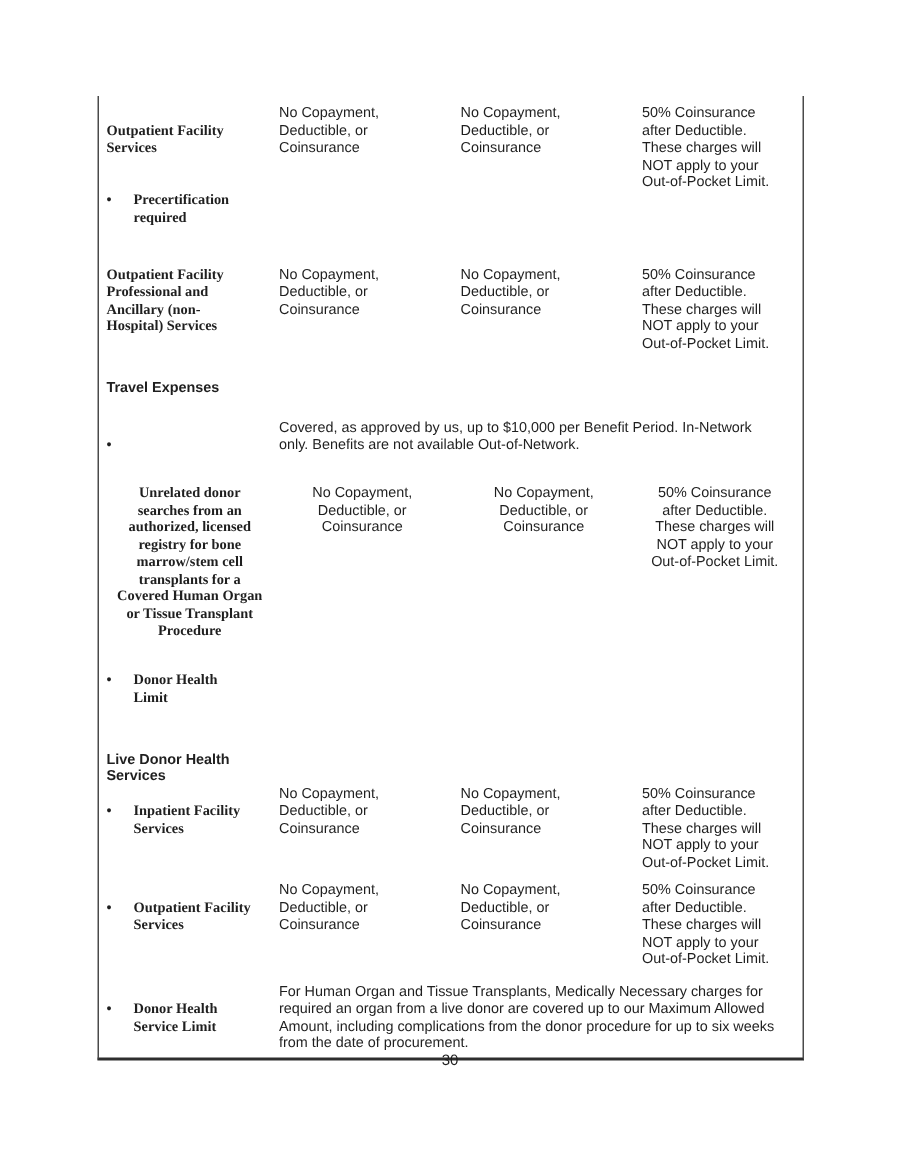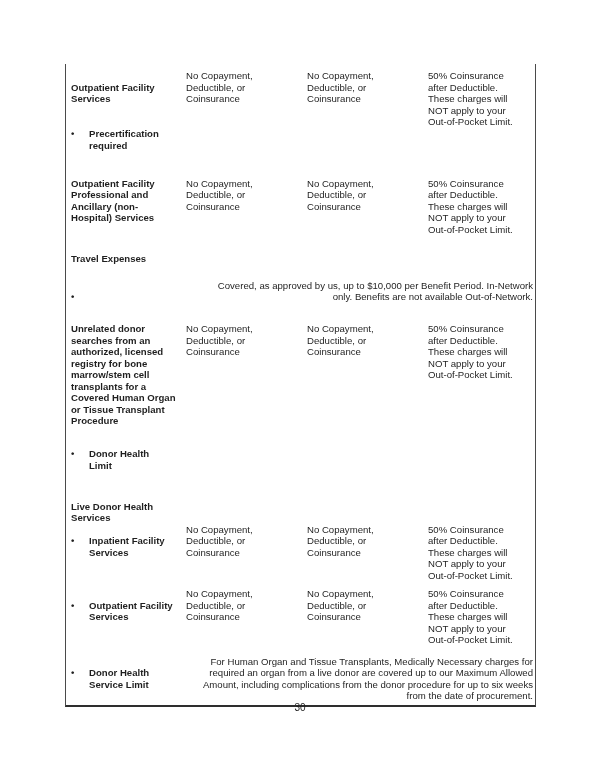--- a/index.html
+++ b/index.html
@@ -34,29 +34,29 @@
     grid-template-columns: 120px 121px 121px 1fr;
   }
   .row.span2 {
     grid-template-columns: 120px 1fr;
   }
   .c1 {
     padding-left: 5px;
     padding-right: 4px;
     font-weight: bold;
     white-space: pre-line;
+    font-family: Liberation Serif, serif;
   }
   .cell {
     white-space: pre-line;
     padding-right: 10px;
   }
   .desc {
     white-space: pre-line;
     padding-right: 2px;
-    text-align: right;
   }
   .heading {
     padding-left: 5px;
     font-weight: bold;
     white-space: pre-line;
     margin-top: 18px;
   }
   .bullet-item {
     display: flex;
     align-items: flex-start;
@@ -69,21 +69,21 @@
   .bullet-label {
     font-weight: bold;
     white-space: pre-line;
   }
   
   .r0 .svc { margin-bottom: 12px; }
   .r0 { margin-bottom: 15px; }
   .r1 { margin-bottom: 11px; }
   .r2 { margin-bottom: 15px; }
   .r3 { margin-bottom: 9px; }
-  .r4 { margin-bottom: 10px; }
+  .r4 { margin-bottom: 10px; text-align: center; }
   .r5 { margin-bottom: 14px; }
   .r6 { margin-bottom: 0; }
   .r7 { margin-bottom: 7px; }
   .r8 { margin-bottom: 10px; }
   .r9 { padding-bottom: 3px; }
   .page-number {
     position: absolute;
     top: 702px;
     left: 0;
     width: 100%;

